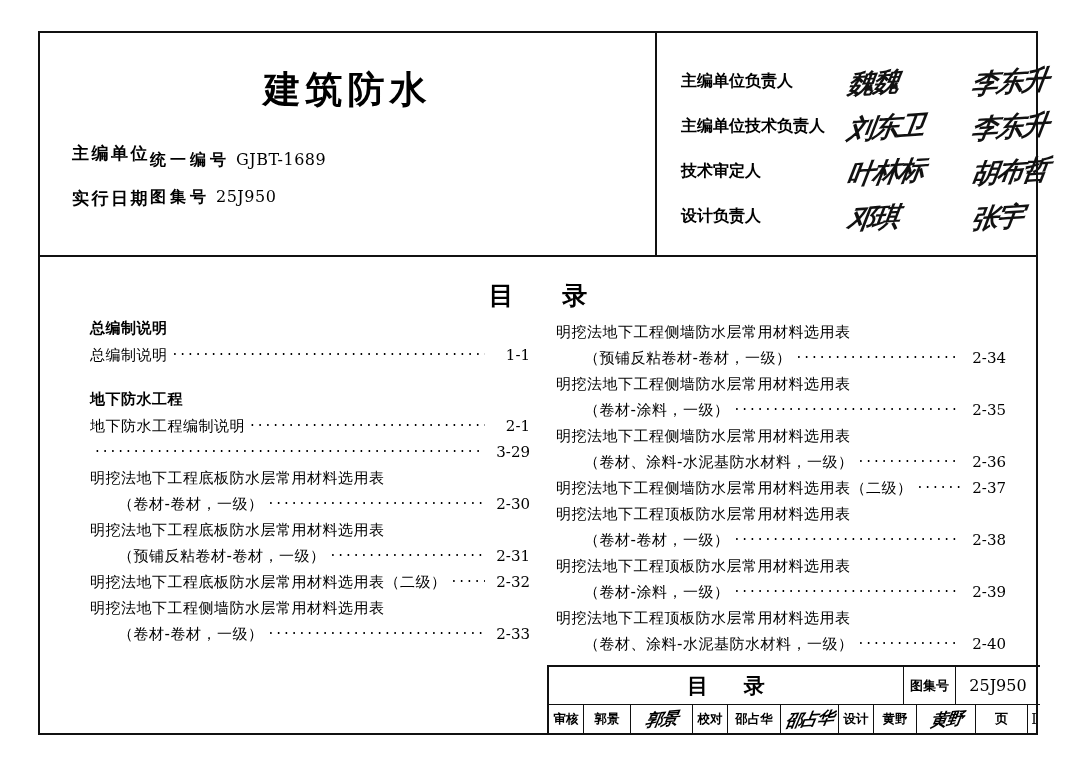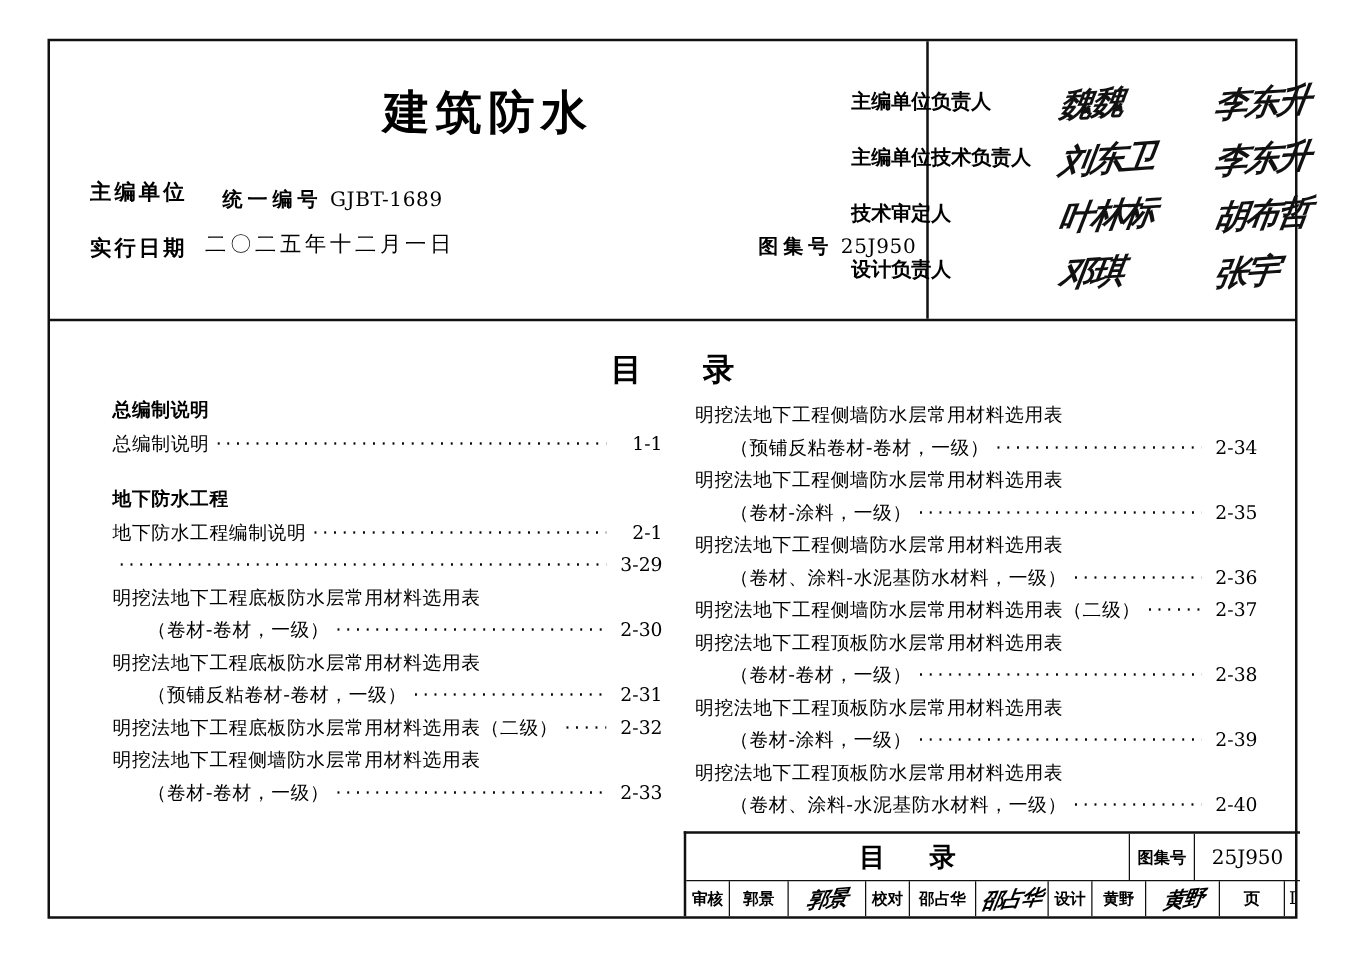--- a/index.html
+++ b/index.html
@@ -34,21 +34,21 @@
     left: 0;
     top: 0;
     width: 100%;
     height: 224px;
     box-sizing: border-box;
     border-bottom: 2.5px solid #111;
   }
   #header-left {
     position: absolute;
     left: 0; top: 0;
-    width: 703px;
+    width: 617px;
     height: 100%;
     box-sizing: border-box;
     border-right: 2.5px solid #111;
   }
   #header-right {
     position: absolute;
     left: 617px; top: 0;
     right: 0; height: 100%;
   }
 
@@ -66,21 +66,21 @@
   }
 
   
   .meta-row {
     position: absolute;
     left: 32px;
     right: 8px;
     display: flex;
     align-items: flex-start;
   }
-  #meta-row-org  { top: 107px; gap: 28px; }
+  #meta-row-org  { top: 107px; }
   #meta-row-date { top: 152px; }
 
   .meta-label {
     font-size: 17px;
     font-weight: 600;
     letter-spacing: 2.5px;
     white-space: nowrap;
     flex: 0 0 auto;
     padding-top: 2px;
   }
@@ -326,21 +326,20 @@
 
       <div class="meta-row" id="meta-row-org">
         <div class="meta-label">主编单位</div>
         <div class="meta-right">
           <span class="mr-label">统一编号</span><span class="mr-val">GJBT-1689</span>
         </div>
       </div>
 
       <div class="meta-row" id="meta-row-date">
         <div class="meta-label">实行日期</div>
-        <div class="meta-value">二〇二五年十二月一日</div>
         <div class="meta-right">
           <span class="mr-label">图集号</span><span class="mr-val">25J950</span>
         </div>
       </div>
     </div>
 
     <div id="header-right">
       <div class="sig-row" style="top:28px">
         <div class="sig-label">
             <span>主编单位负责人</span>

